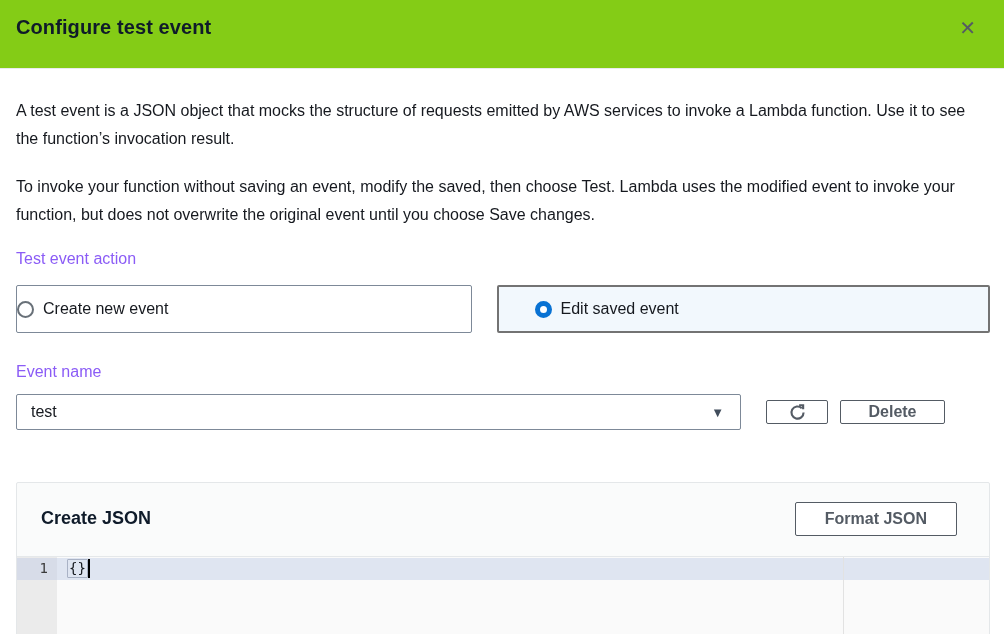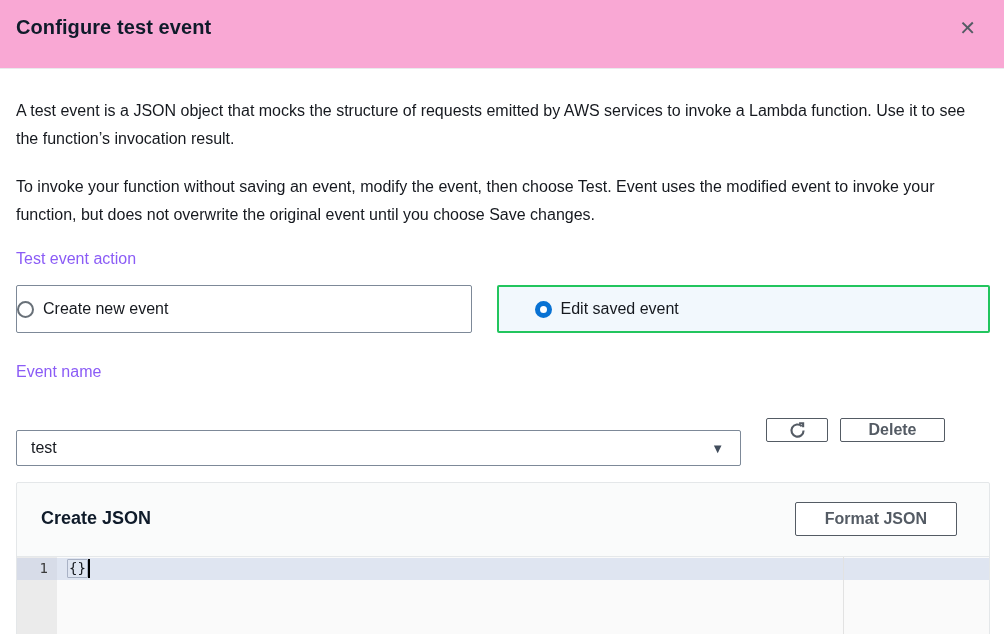--- a/index.html
+++ b/index.html
@@ -8,21 +8,21 @@
     font-family: "Liberation Sans", "DejaVu Sans", sans-serif;
     background: #ffffff;
     color: #16191f;
     position: relative;
   }
 
   
   .modal-header {
     height: 69px;
     border-bottom: 1px solid #e9ebed;
-    background: #f9a8d4;
+    background: #84cc16;
     display: flex;
     align-items: flex-start;
     justify-content: space-between;
     padding: 16px 16px 0 16px;
   }
   .modal-title {
     font-size: 20px;
     font-weight: 700;
     color: #0f1b2a;
     letter-spacing: 0.1px;
@@ -69,21 +69,21 @@
     flex: 1;
     height: 48px;
     display: flex;
     align-items: center;
     border: 1px solid #7d8998;
     border-radius: 2px;
     background: #ffffff;
     cursor: pointer;
   }
   .tile.selected {
-    border: 2px solid #22c55e;
+    border: 2px solid #737373;
     background: #f2f8fd;
     padding-left: 36px;
   }
   .radio-outer {
     width: 17px; height: 17px;
     border: 2px solid #687078;
     border-radius: 50%;
     background: #ffffff;
     flex: none;
   }
@@ -106,21 +106,20 @@
     width: 725px;
     height: 36px;
     border: 1px solid #7d8998;
     border-radius: 2px;
     background: #ffffff;
     display: flex;
     align-items: center;
     justify-content: space-between;
     padding: 0 16px 0 14px;
     cursor: pointer;
-    margin-top: 36px;
   }
   .select-value { font-size: 16px; color: #16191f; }
   .select-caret { font-size: 13px; color: #414d5c; }
 
   .btn {
     height: 24px;
     border: 1px solid #545b64;
     border-radius: 2px;
     background: #ffffff;
     color: #545b64;
@@ -239,21 +238,21 @@
 <body>
 
 <div class="modal-header">
   <h1 class="modal-title">Configure test event</h1>
   <button class="close-btn">✕</button>
 </div>
 
 <div class="content">
 
   <p class="para para-1">A test event is a JSON object that mocks the structure of requests emitted by AWS services to invoke a Lambda function. Use it to see the function’s invocation result.</p>
-  <p class="para para-2">To invoke your function without saving an event, modify the event, then choose Test. Event uses the modified event to invoke your function, but does not overwrite the original event until you choose Save changes.</p>
+  <p class="para para-2">To invoke your function without saving an event, modify the saved, then choose Test. Lambda uses the modified event to invoke your function, but does not overwrite the original event until you choose Save changes.</p>
 
   <div class="field-label">Test event action</div>
 
   <div class="tiles-row">
     <div class="tile">
       <span class="radio-outer"></span>
       <span class="tile-label">Create new event</span>
     </div>
     <div class="tile selected">
       <span class="radio-selected"></span>

